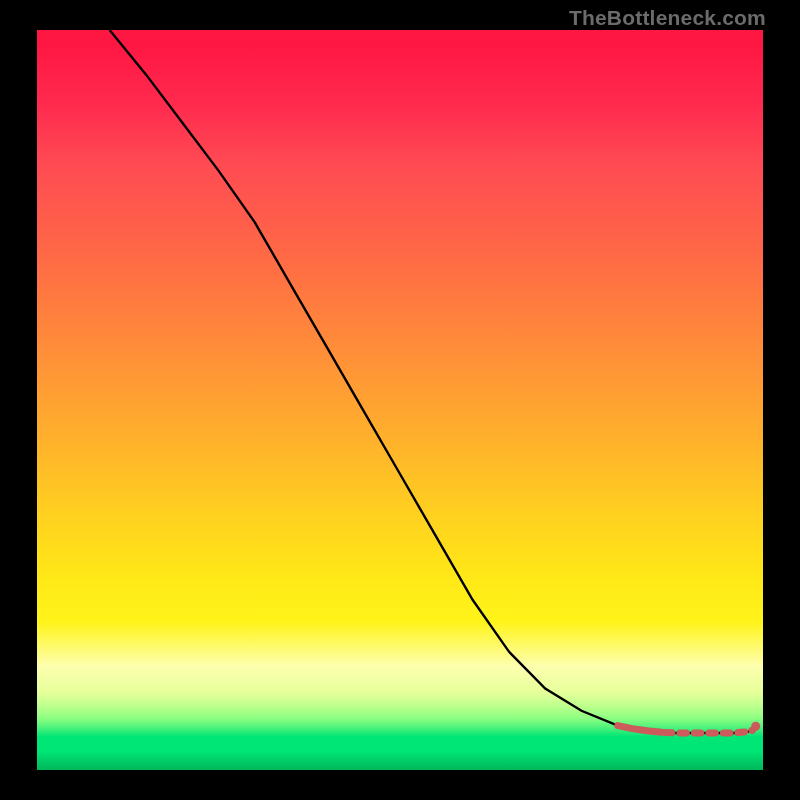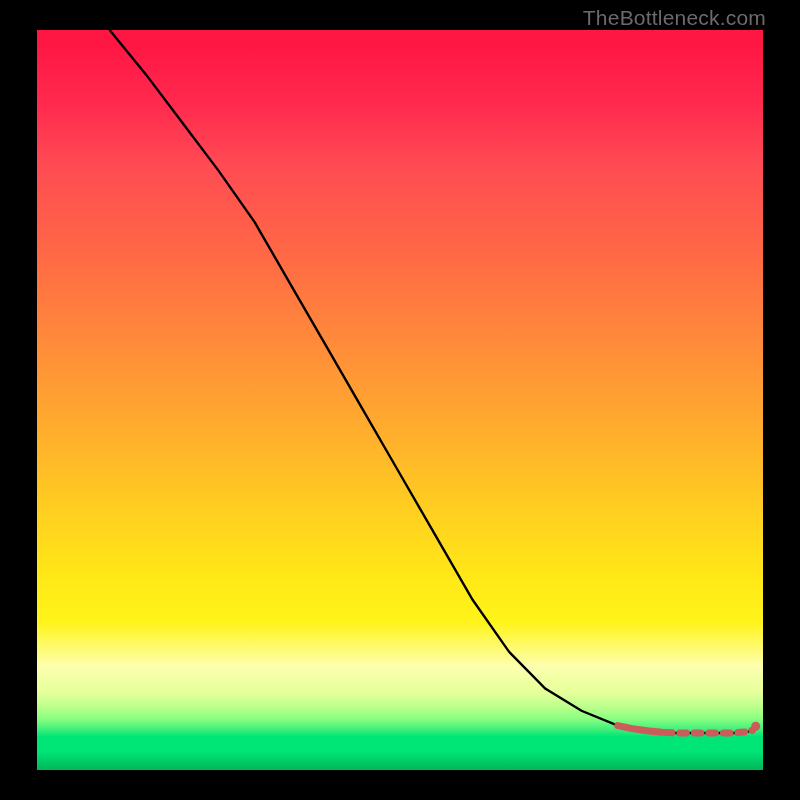--- a/index.html
+++ b/index.html
@@ -48,21 +48,21 @@
       #00c864 99%,
       #00b858 100%
     );
   }
   .watermark {
     position: absolute;
     top: 6px;
     right: 34px;
     color: #6b6b6b;
     font-size: 21px;
-    font-weight: 400;
+    font-weight: 700;
     letter-spacing: 0.2px;
   }
   svg.overlay {
     position: absolute;
     left: 37px;
     top: 30px;
     width: 726px;
     height: 740px;
     overflow: visible;
   }

